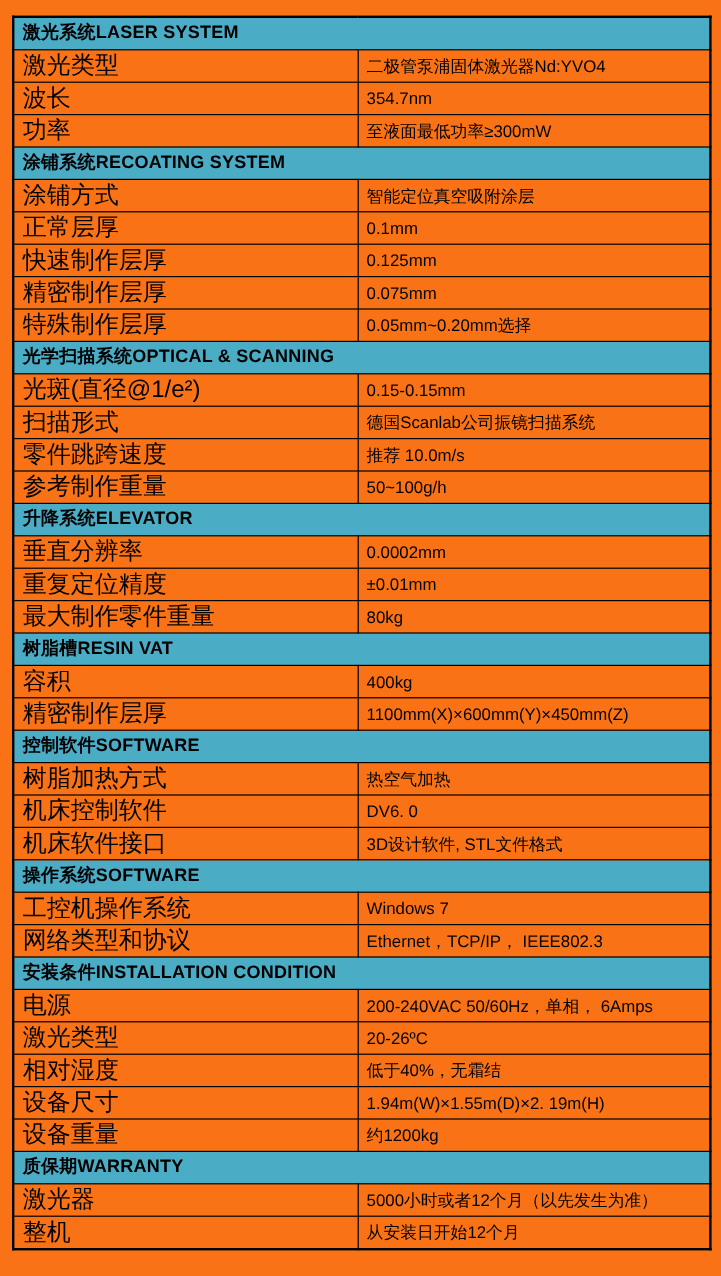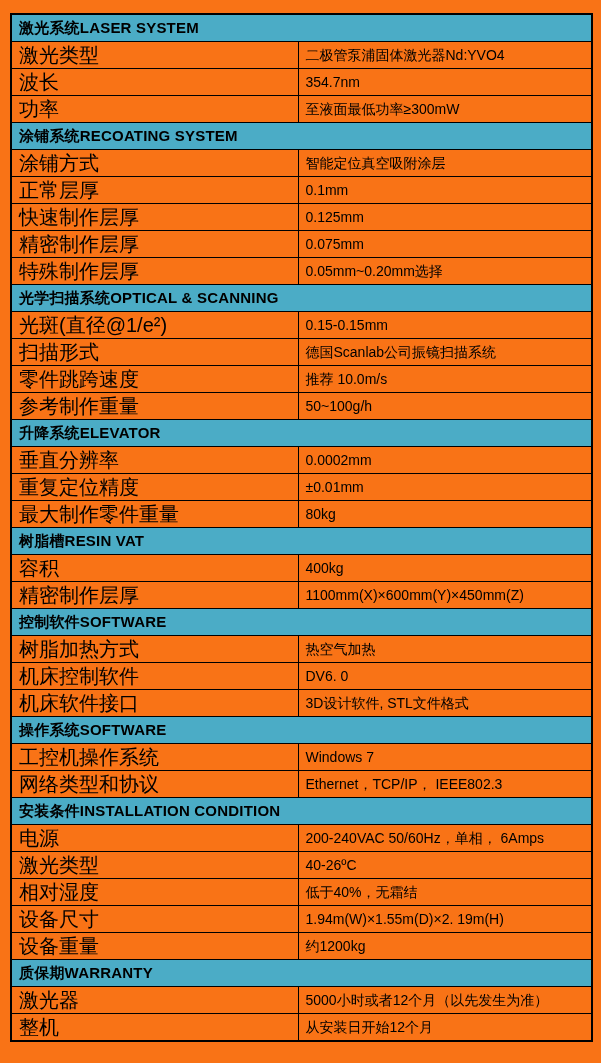--- a/index.html
+++ b/index.html
@@ -171,21 +171,21 @@
         </tr>
         <tr>
           <td colspan="2" class="section-cell">安装条件INSTALLATION CONDITION</td>
         </tr>
         <tr>
           <td class="label-cell">电源</td>
           <td class="value-cell">200-240VAC 50/60Hz，单相， 6Amps</td>
         </tr>
         <tr>
           <td class="label-cell">激光类型</td>
-          <td class="value-cell">40-26ºC</td>
+          <td class="value-cell">20-26ºC</td>
         </tr>
         <tr>
           <td class="label-cell">相对湿度</td>
           <td class="value-cell">低于40%，无霜结</td>
         </tr>
         <tr>
           <td class="label-cell">设备尺寸</td>
           <td class="value-cell">1.94m(W)×1.55m(D)×2. 19m(H)</td>
         </tr>
         <tr>

